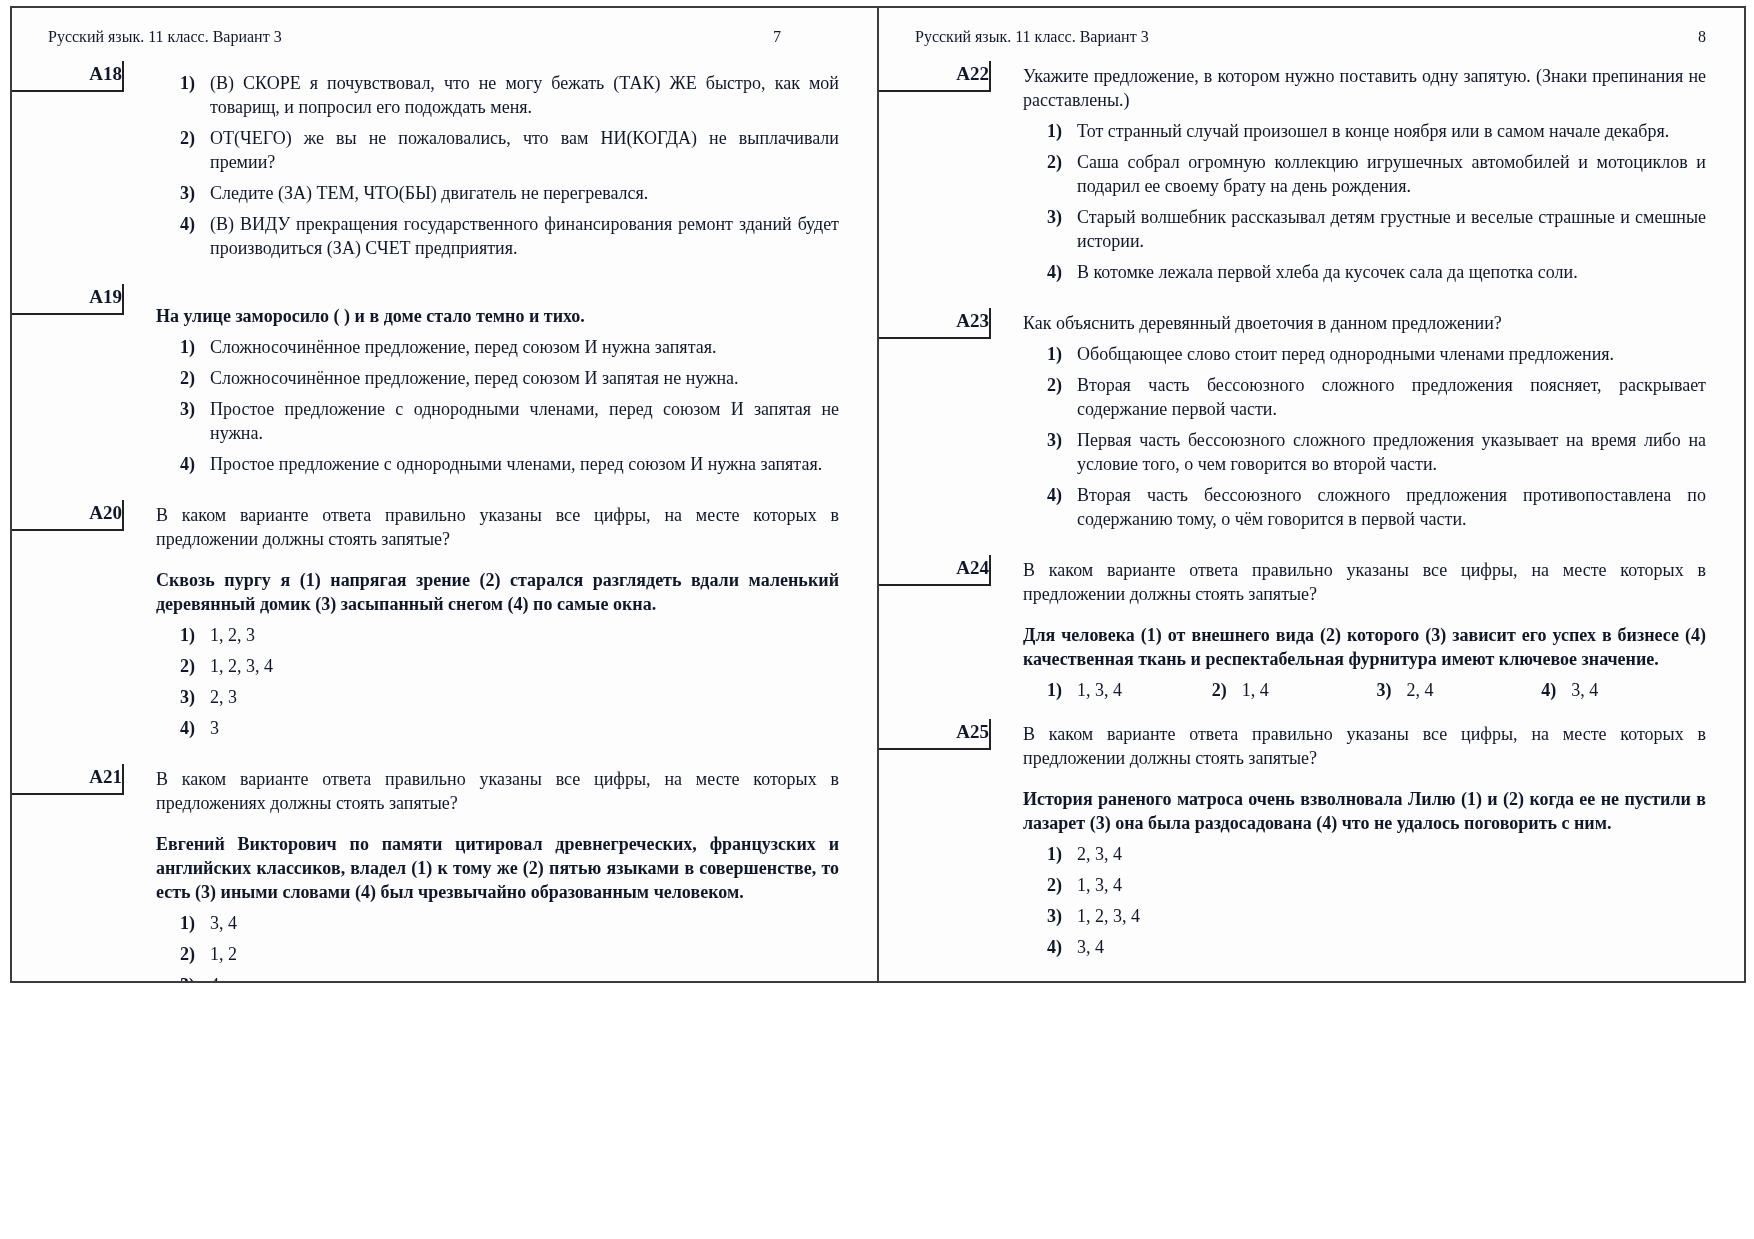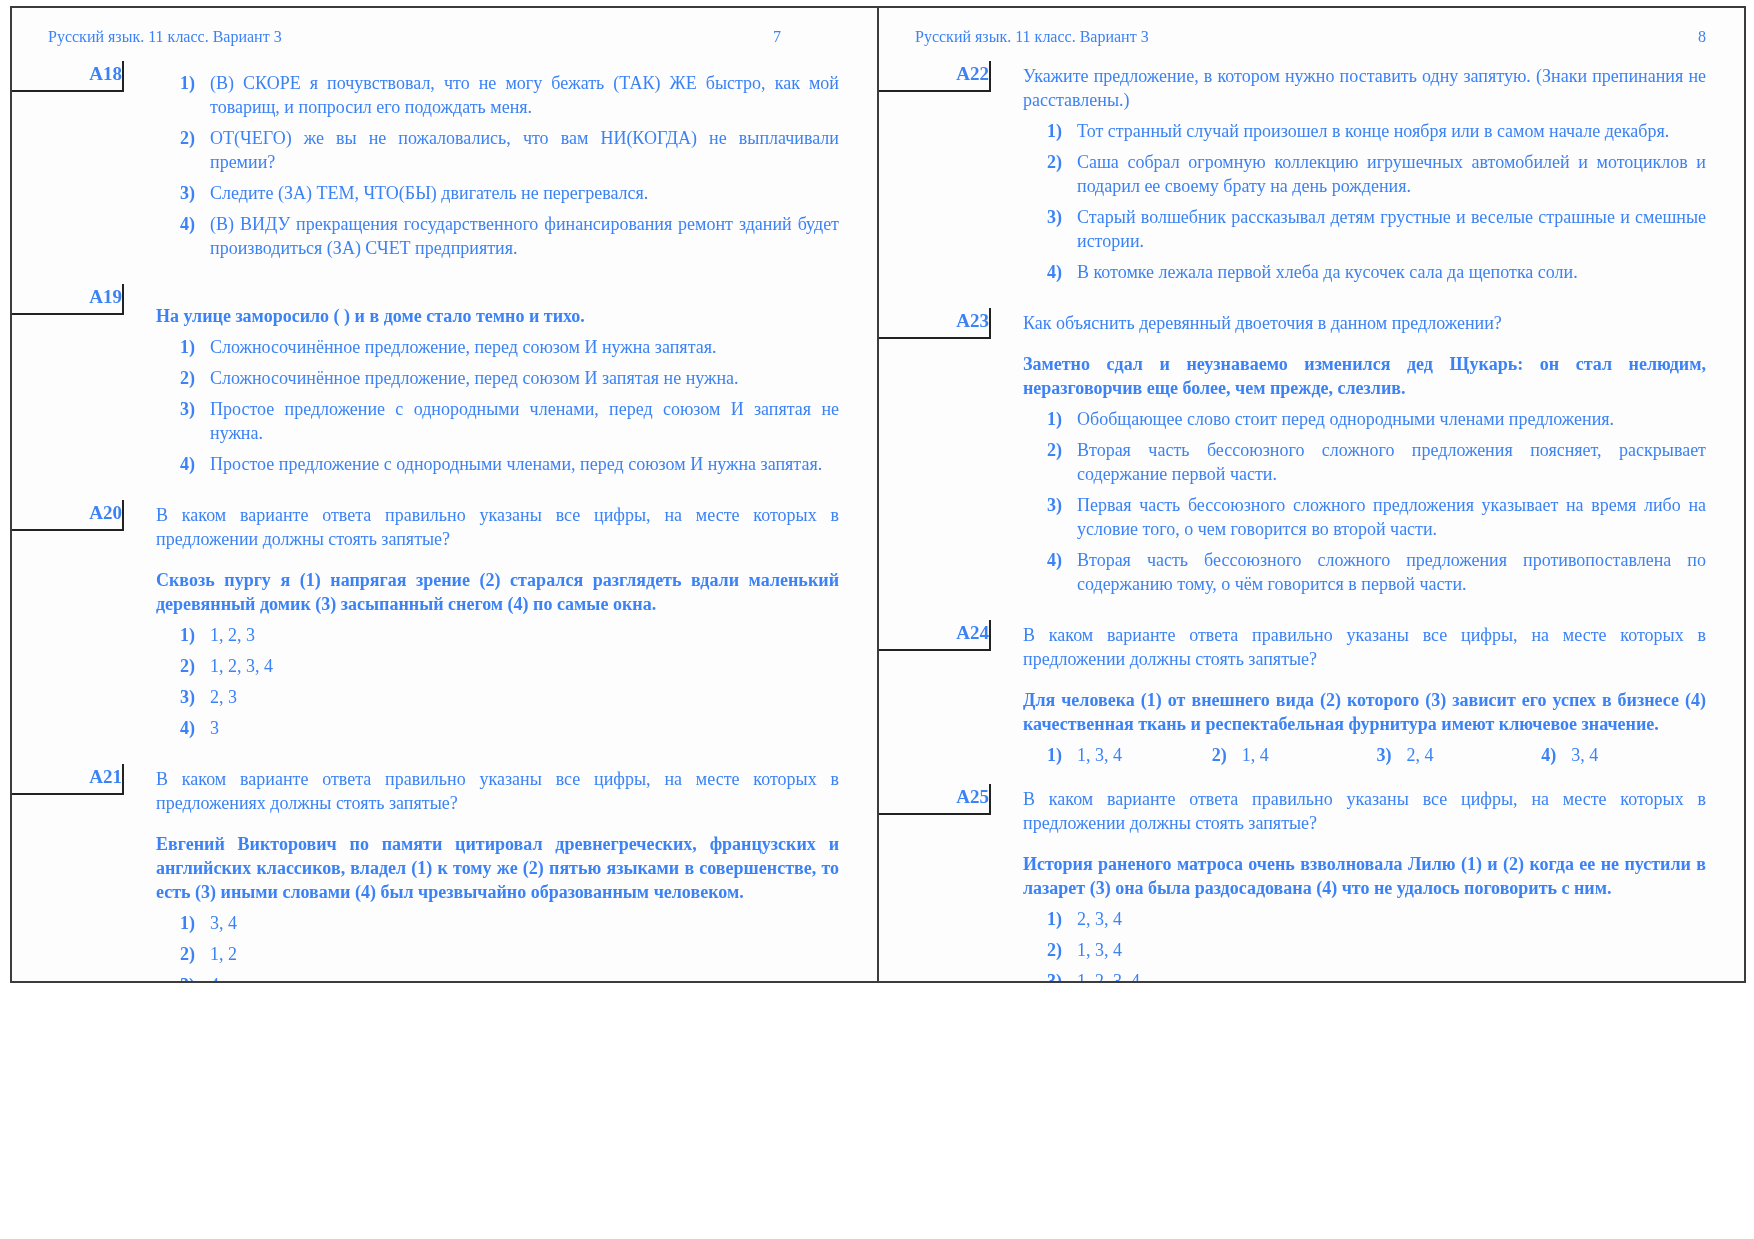--- a/index.html
+++ b/index.html
@@ -1,21 +1,21 @@
 <!DOCTYPE html>
 <html lang="ru"><head>
 <meta charset="utf-8">
 <style>
   html,body{margin:0;padding:0;background:#ffffff;}
   .scan{
     position:relative;
     width:1754px;height:990px;
     background:#ffffff;
     font-family:"Liberation Serif","DejaVu Serif",serif;
-    color:#3b82f6;
+    color:#0f172a;
   }
   .frame{
     position:absolute;left:10px;top:6px;right:8px;bottom:7px;
     border:2px solid #3c3c3c;
     display:flex;
     background:#fdfdfd;
   }
   .divider{width:2px;background:#3c3c3c;}
   .page{
     flex:1;
@@ -215,21 +215,20 @@
           <div class="opt">
             <span class="opt-num">4)</span>
             <span class="opt-text">В котомке лежала первой хлеба да кусочек сала да щепотка соли.</span>
           </div>
         </div>
       </section>
 
       <section class="q">
         <div class="q-label">А23</div>
         <p class="stem">Как объяснить деревянный двоеточия в данном предложении?</p>
-        <p class="sentence">Заметно сдал и неузнаваемо изменился дед Щукарь: он стал нелюдим, неразговорчив еще более, чем прежде, слезлив.</p>
         <div class="opts">
           <div class="opt">
             <span class="opt-num">1)</span>
             <span class="opt-text">Обобщающее слово стоит перед однородными членами предложения.</span>
           </div>
           <div class="opt">
             <span class="opt-num">2)</span>
             <span class="opt-text">Вторая часть бессоюзного сложного предложения поясняет, раскрывает содержание первой части.</span>
           </div>
           <div class="opt">

